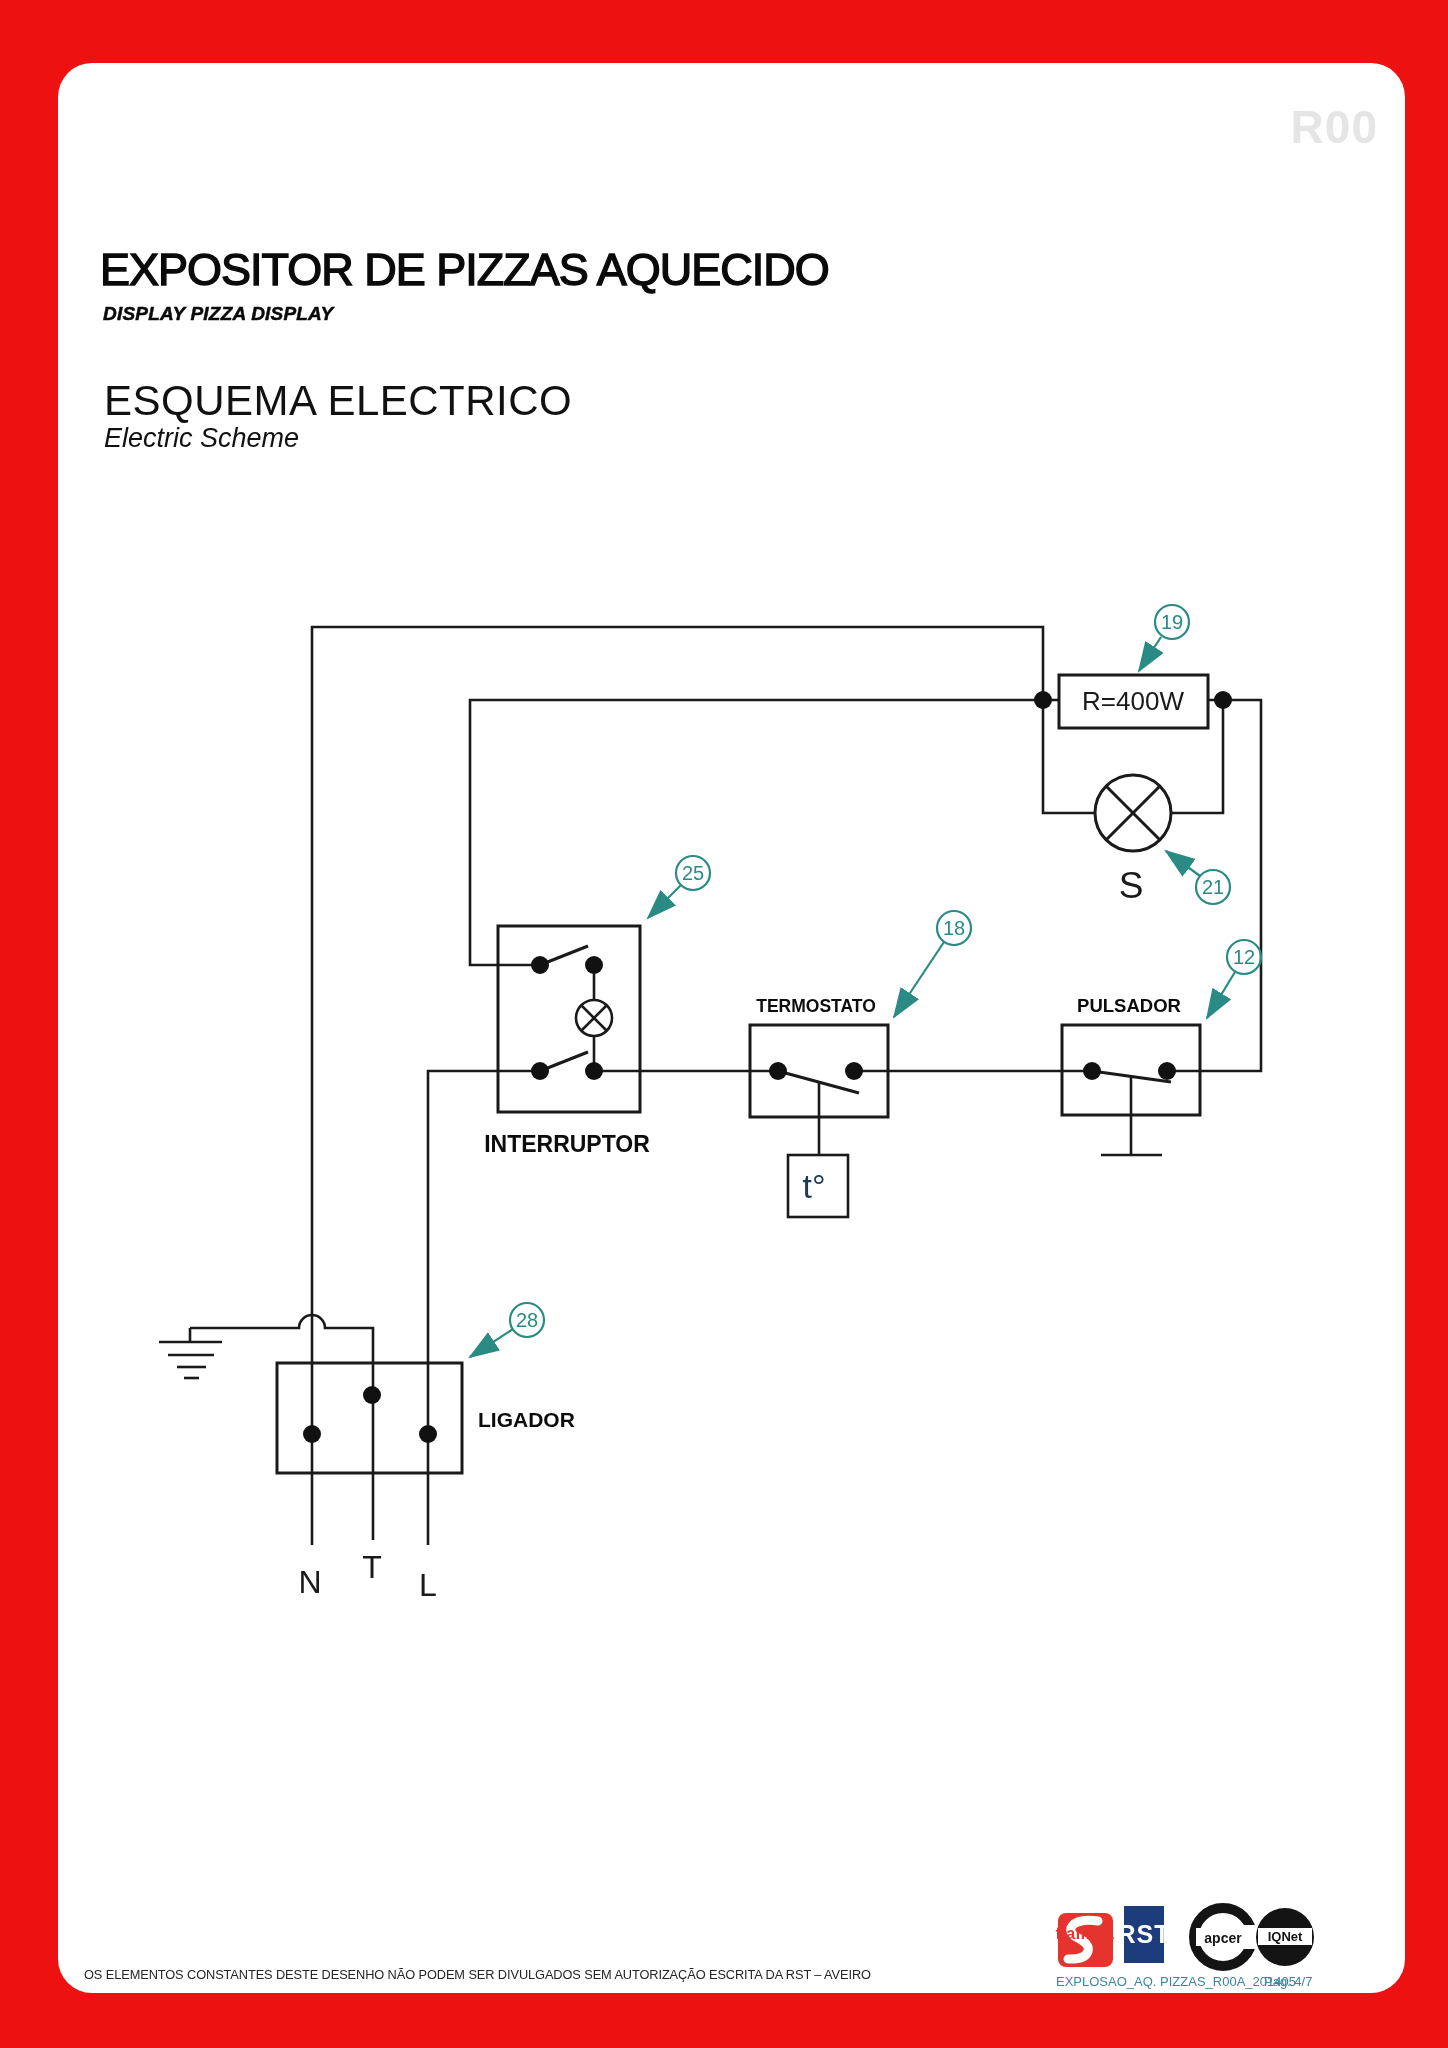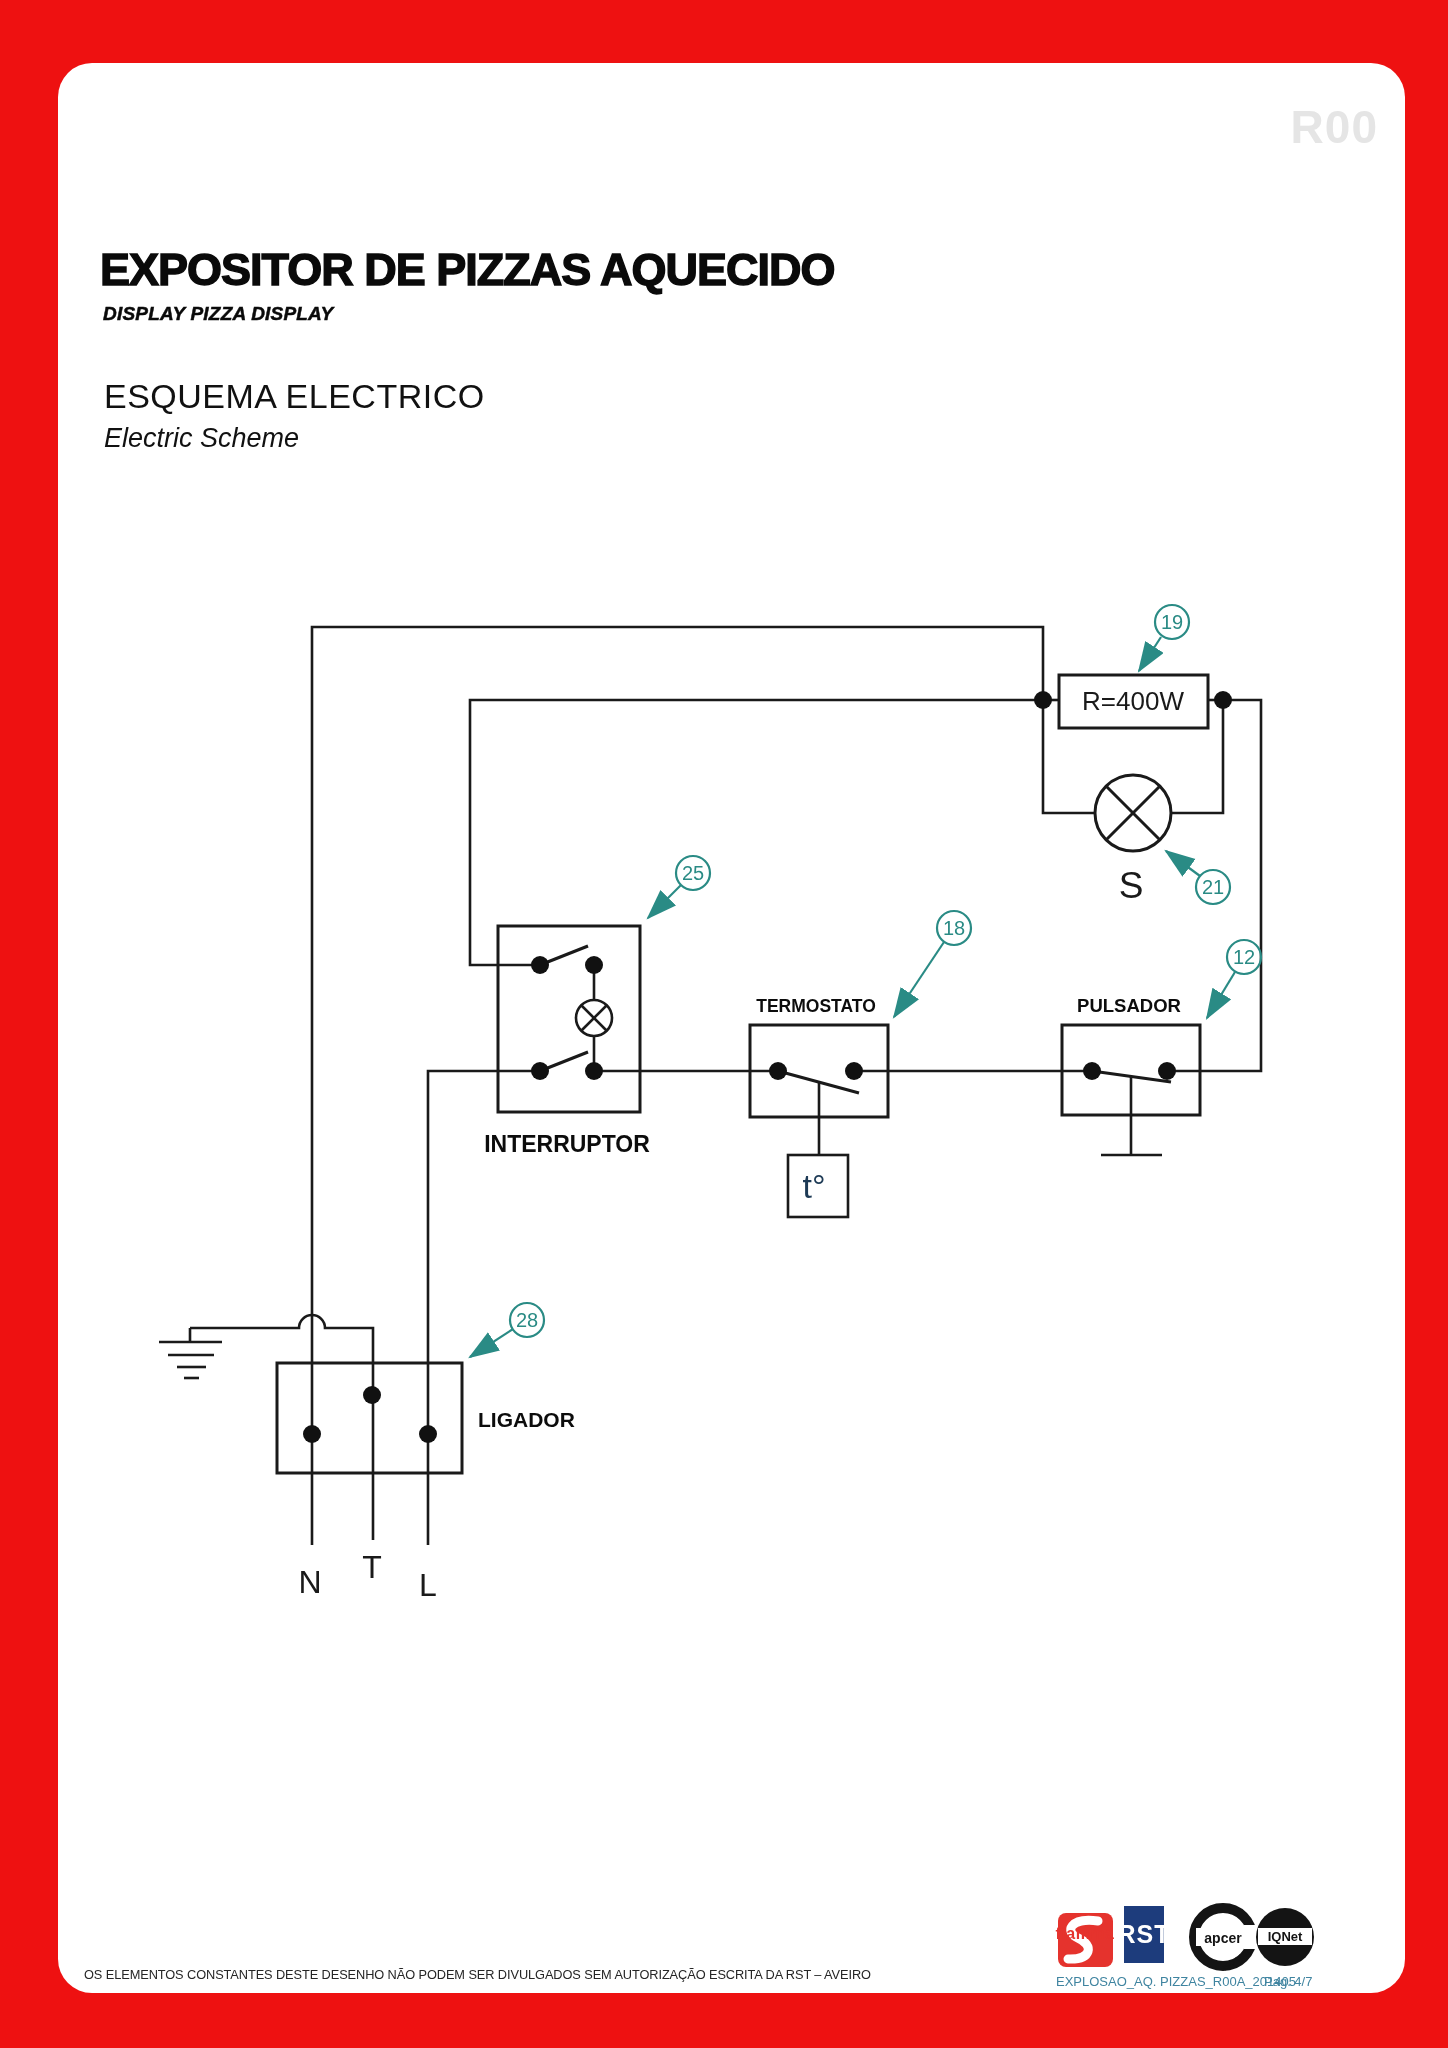--- a/index.html
+++ b/index.html
@@ -12,29 +12,29 @@
   .page{
     position:absolute;left:58px;top:63px;width:1347px;height:1930px;
     background:#ffffff;border-radius:34px;
   }
   .abs{position:absolute;}
   .rev{
     right:70px;top:100px;color:#e5e5e5;font-size:46px;font-weight:bold;
     letter-spacing:1px;
   }
   .title{
-    left:100px;top:244px;color:#0a0a0a;font-size:45px;font-weight:bold;
+    left:100px;top:244px;color:#0a0a0a;font-size:45px;font-weight:normal;
     letter-spacing:-1px;-webkit-text-stroke:1.4px #0a0a0a;white-space:nowrap;
   }
   .title-en{
     left:103px;top:303px;color:#0a0a0a;font-size:19px;font-weight:bold;font-style:italic;
     -webkit-text-stroke:0.5px #0a0a0a;letter-spacing:0.2px;
   }
   .subtitle{
-    left:104px;top:377px;color:#111;font-size:34px;letter-spacing:0.5px;
+    left:104px;top:377px;color:#111;font-size:42px;letter-spacing:0.5px;
   }
   .subtitle-en{
     left:104px;top:423px;color:#111;font-size:27px;font-style:italic;
   }
   .disclaimer{
     left:84px;top:1967px;color:#262626;font-size:13.2px;letter-spacing:-0.1px;
     transform:scaleX(0.97);transform-origin:left top;white-space:nowrap;
   }
   .fileref,.pageref{color:#3f84a0;font-size:13px;white-space:nowrap;}
   .fileref{left:1056px;top:1974px;}

